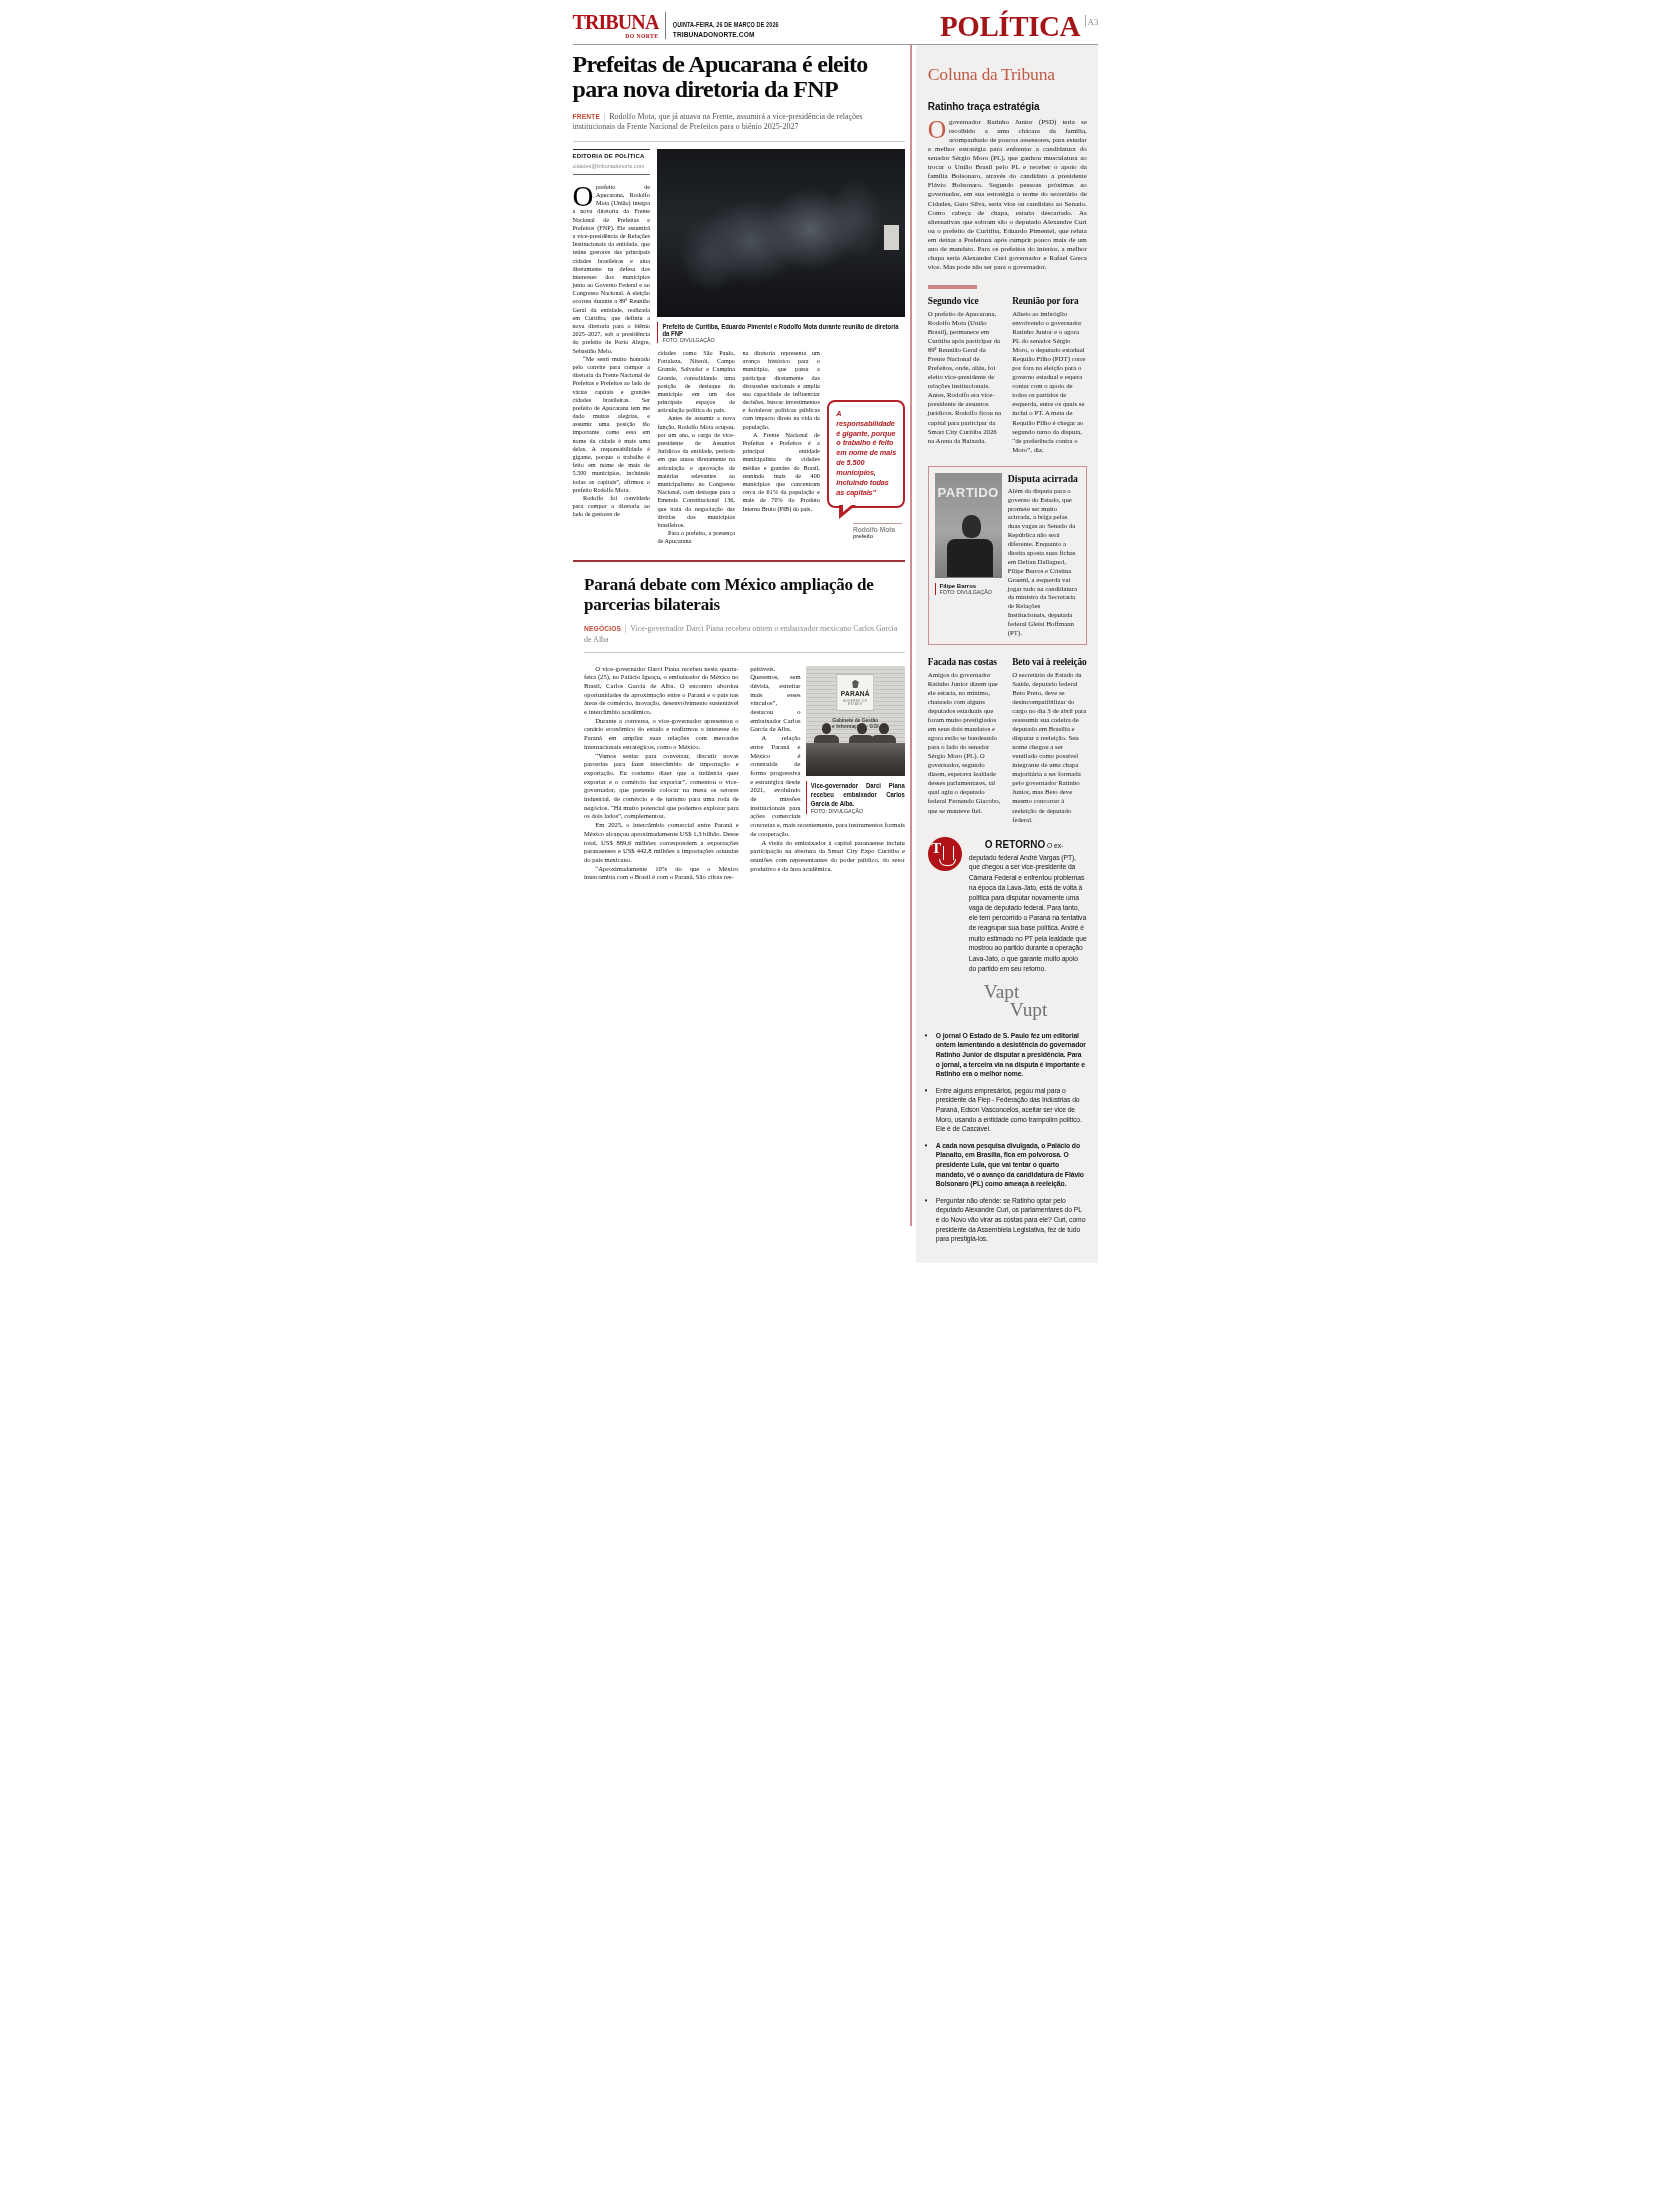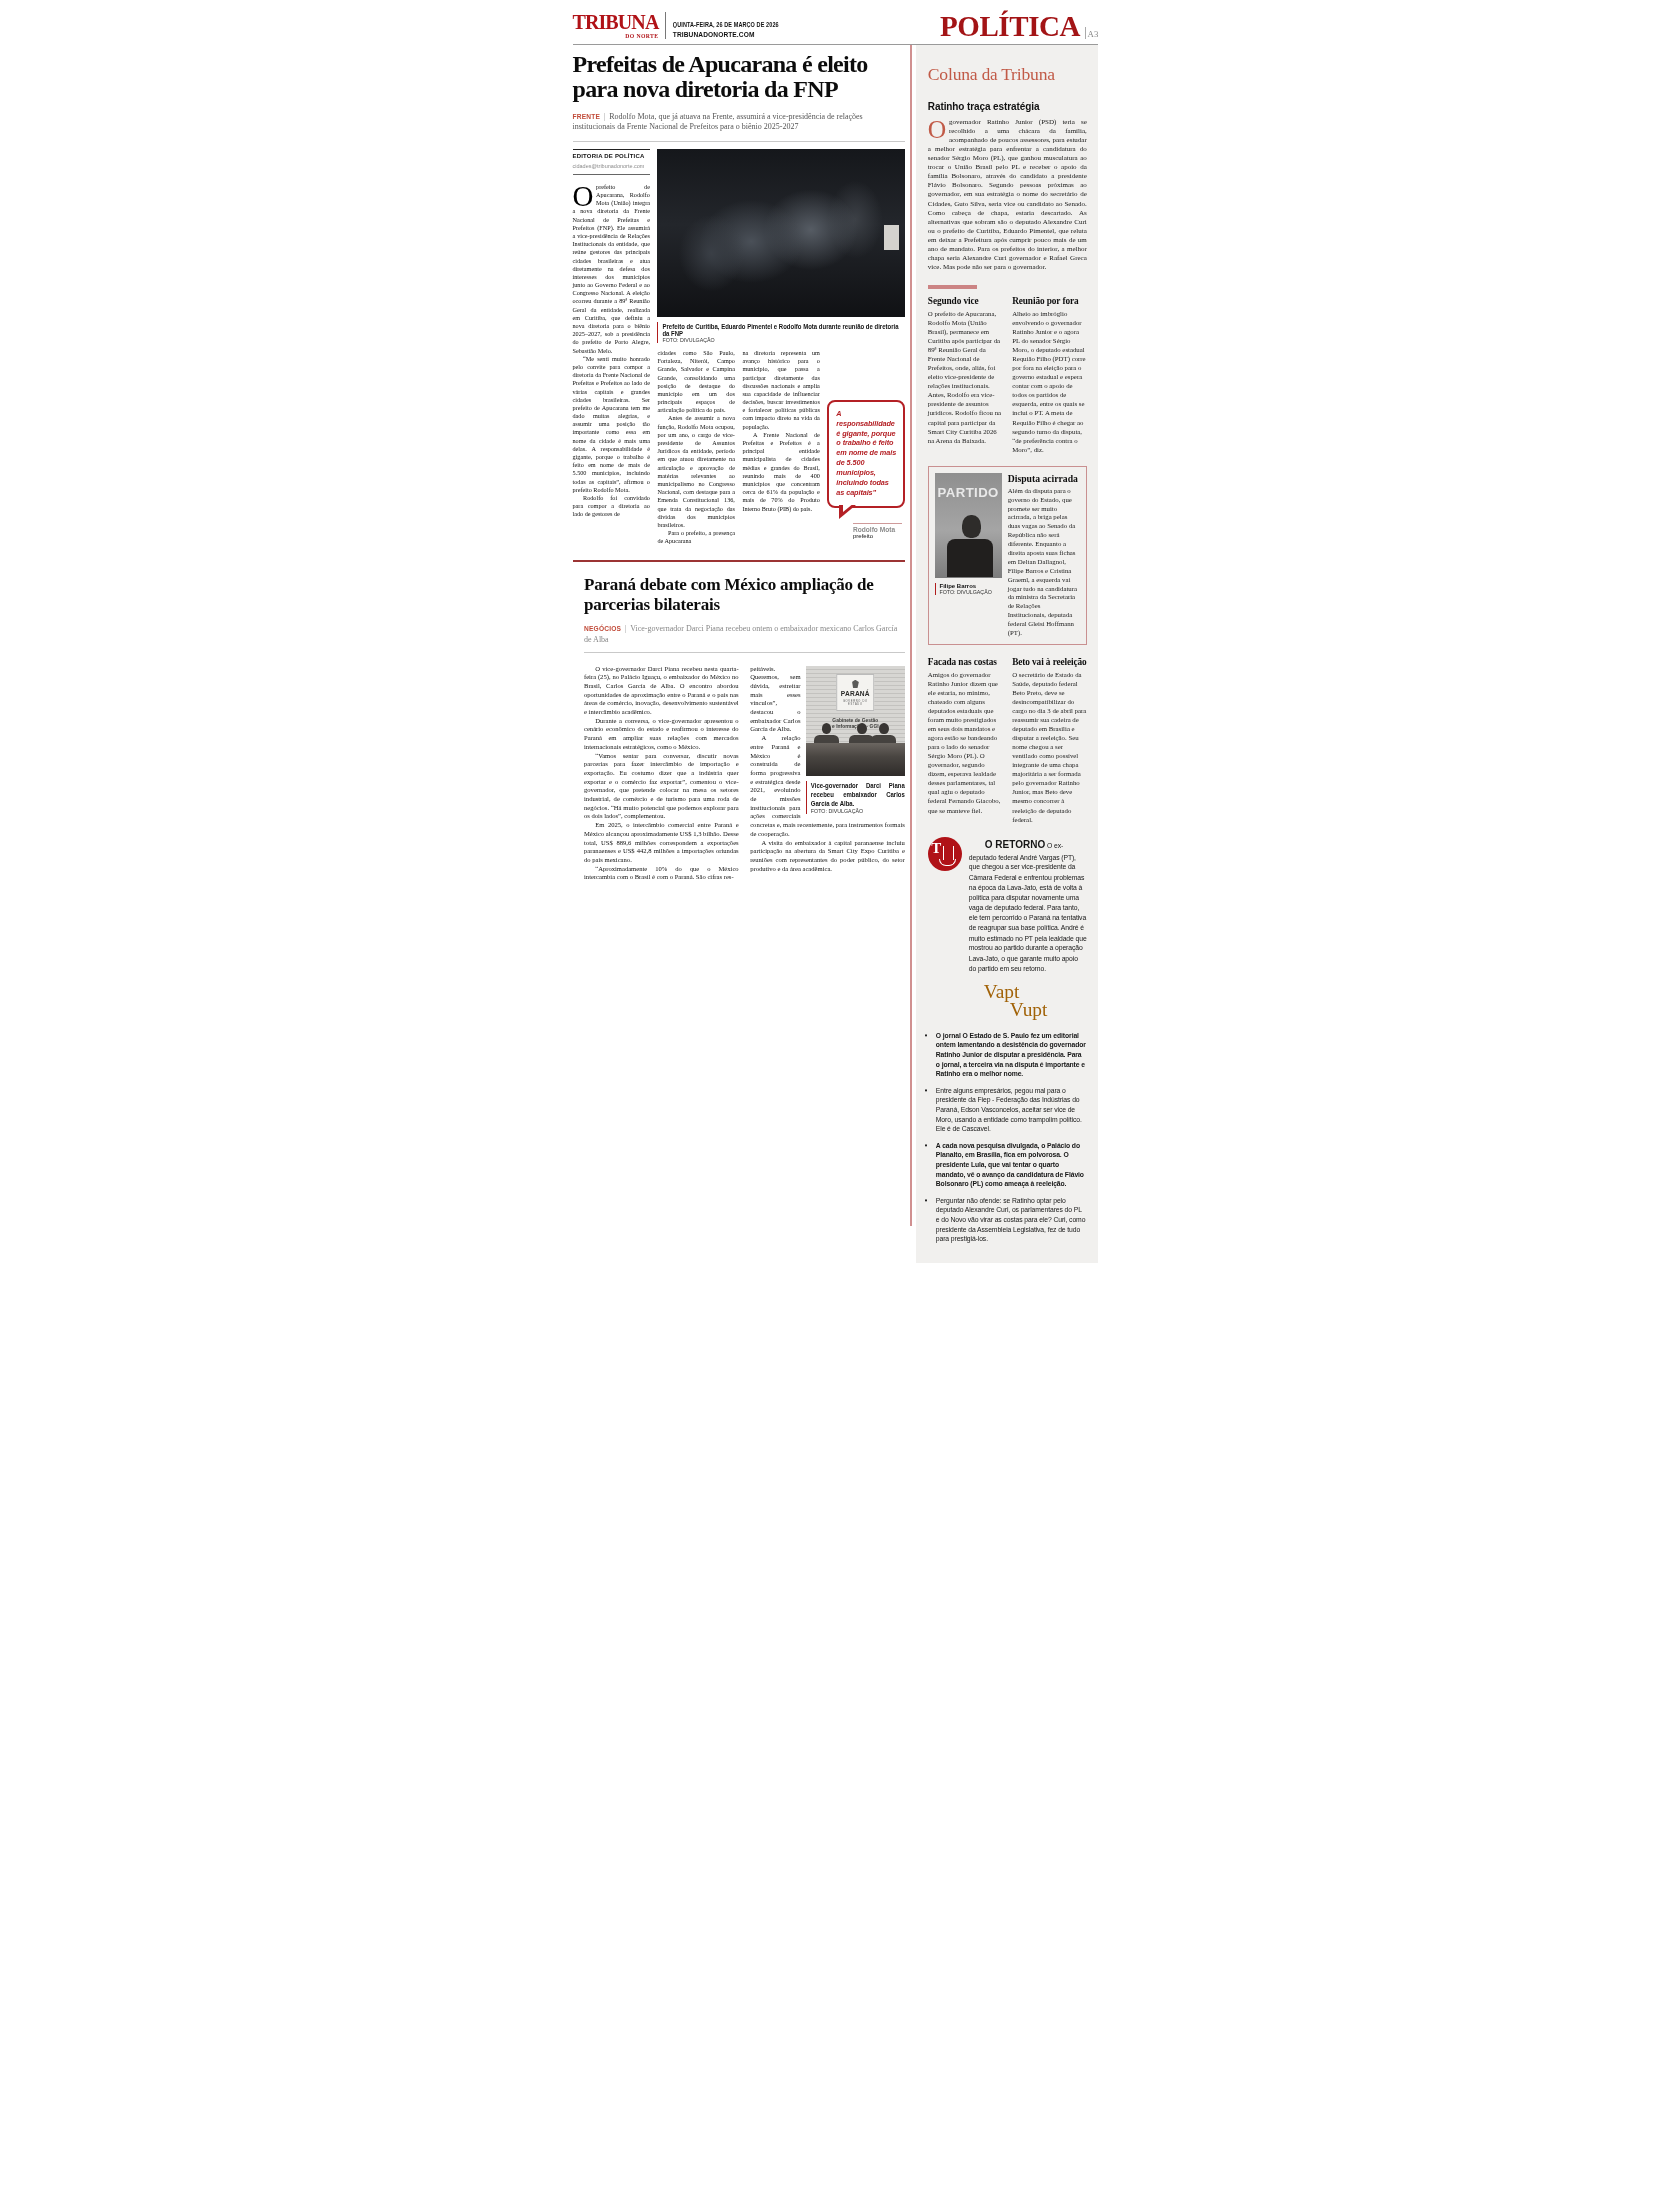--- a/index.html
+++ b/index.html
@@ -10,21 +10,21 @@
   
   .masthead { display:flex; justify-content:space-between; align-items:flex-end; padding-bottom:5.3px; }
   .mast-left { display:flex; align-items:flex-end; gap:7px; }
   .logo-block { text-align:right; }
   .logo-main { font-family:"Liberation Serif", serif; font-weight:bold; font-size:20px; line-height:.82; letter-spacing:-0.9px; color:#b01217; }
   .logo-sub { font-family:"Liberation Serif", serif; font-weight:bold; font-size:5.7px; letter-spacing:0.4px; color:#b01217; margin-top:1.8px; }
   .mast-divider { width:0.4px; height:27px; background:#777; }
   .date-block { font-family:Liberation Sans, sans-serif; padding-bottom:0.9px; }
   .date-line { font-size:5.5px; letter-spacing:0.1px; color:#111; font-weight:bold; transform:scaleY(1.25); transform-origin:left bottom; }
   .site-line { font-size:6.6px; font-weight:bold; letter-spacing:0.1px; color:#111; margin-top:3.1px; transform:scaleY(1.2); transform-origin:left bottom; }
-  .mast-right { display:flex; align-items:flex-end; gap:4.4px; }
+  .mast-right { display:flex; align-items:flex-start; gap:4.4px; }
   .section-title { font-family:"Liberation Serif", serif; font-weight:bold; font-size:29px; line-height:.8; letter-spacing:-0.4px; color:#a31416; }
   .page-num-wrap { display:flex; align-items:flex-end; gap:2.6px; }
   .pn-divider { width:0.4px; height:11.5px; background:#aaa; }
   .page-num { font-family:"Liberation Serif", serif; font-size:8.8px; color:#888; }
   .mast-rule { height:1.3px; background:#9a9a9a; margin-bottom:0; }
 
   
   .content { display:grid; grid-template-columns:1fr 182px; gap:11.5px; }
   main { padding-top:7px; }
 
@@ -124,21 +124,21 @@
   .disputa-text { font-family:"Liberation Serif", serif; font-size:6.8px; line-height:1.31; color:#1a1a1a; }
 
   .retorno { display:flex; gap:7px; margin:13.2px 0 3.5px; }
   .tribuna-badge { flex:0 0 34px; width:34px; height:34px; background:#b01217; border-radius:50%; position:relative; overflow:hidden; }
   .tb-t { position:absolute; left:3.5px; top:3.5px; font-family:"Liberation Serif", serif; font-weight:bold; font-size:15px; color:#fff; }
   .tb-bars { position:absolute; left:15px; top:9.7px; width:11.5px; height:13.2px; border-left:1.8px solid #fff; border-right:1.8px solid #fff; }
   .tb-arc { position:absolute; left:11.5px; bottom:4.4px; width:17px; height:7px; border:1.3px solid #fff; border-top:none; border-radius:0 0 8.8px 8.8px; }
   .retorno-text { font-family:"Liberation Sans", sans-serif; font-size:6.8px; line-height:1.38; color:#151515; letter-spacing:-0.1px; transform:scaleY(1.08); transform-origin:left top; }
   .retorno-text b { font-size:10px; letter-spacing:0;padding-left:16px; }
 
-  .vapt { font-family:"Liberation Serif", serif; color:#a16207; font-size:19.4px; line-height:.92; margin:20px 0 11.5px; }
+  .vapt { font-family:"Liberation Serif", serif; color:#737373; font-size:19.4px; line-height:.92; margin:20px 0 11.5px; }
   .vapt .l1 { display:block; margin-left:56px; }
   .vapt .l2 { display:block; margin-left:82px; }
   .vv-list { list-style:disc; padding-left:8px; font-family:"Liberation Sans", sans-serif; }
   .vv-list li { font-size:6.8px; line-height:1.33; color:#161616; margin-bottom:9.7px; letter-spacing:-0.1px; transform:scaleY(1.08); transform-origin:left top; }
   .vv-list li.bold { font-weight:bold; }
 </style>
 </head>
 <body>
 
 <div class="page">

